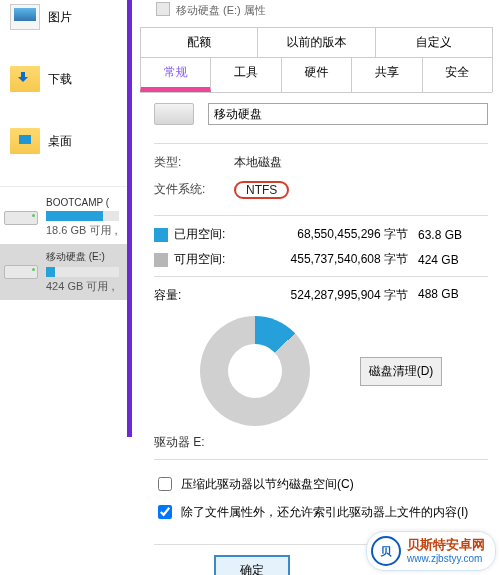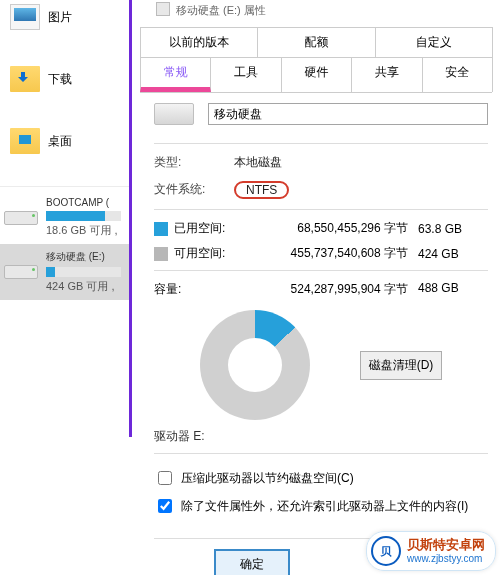--- a/index.html
+++ b/index.html
@@ -12,21 +12,21 @@
     height: 575px;
     overflow: hidden;
     position: relative;
   }
   .left-pane {
     position: absolute;
     left: 0; top: 0;
     width: 132px;
     height: 437px;
     background: #fff;
-    border-right: 3px solid #6d28d9;
+    border-right: 5px solid #6d28d9;
   }
   .quick-item {
     display: flex;
     align-items: center;
     gap: 8px;
     padding: 4px 10px;
     margin-bottom: 28px;
   }
   .quick-icon {
     width: 30px; height: 26px;
@@ -155,21 +155,21 @@
   }
   .disk-name-input {
     flex: 1;
     font-size: 12px;
     padding: 3px 5px;
     border: 1px solid #a5a5a5;
     font-family: inherit;
   }
   hr.sep { border: none; border-top: 1px solid #ddd; margin: 4px 0 10px; }
 
-  .kv { display: grid; grid-template-columns: 80px 1fr; row-gap: 10px; margin-bottom: 10px; }
+  .kv { display: grid; grid-template-columns: 80px 1fr; row-gap: 10px; margin-bottom: 16px; }
   .kv .label { color: #444; }
   .kv .value { color: #222; }
   .ntfs-ring {
     display: inline-block;
     border: 2px solid #d43c2c;
     border-radius: 12px;
     padding: 0 10px;
   }
 
   .usage {
@@ -305,22 +305,22 @@
         </div>
       <div class="drive-free">424 GB 可用 ,</div>
     </div>
   </div>
 </div>
 
 <div class="dialog">
   <div class="title-hint">移动硬盘 (E:) 属性</div>
 
   <div class="tabs">
+    <div class="tab">配额</div>
     <div class="tab">以前的版本</div>
-    <div class="tab">配额</div>
     <div class="tab">自定义</div>
     <div class="tab row2 active">常规</div>
     <div class="tab row2">工具</div>
     <div class="tab row2">硬件</div>
     <div class="tab row2">共享</div>
     <div class="tab row2">安全</div>
   </div>
 
   <div class="body">
     <div class="disk-row">

